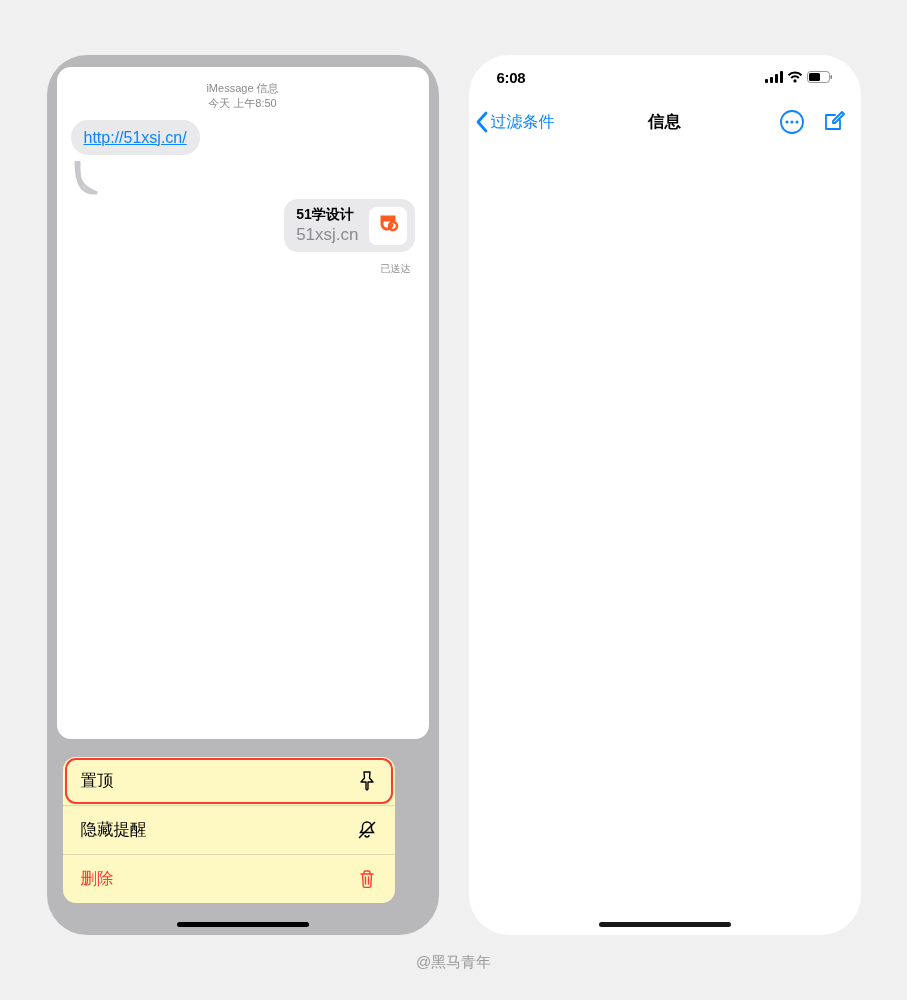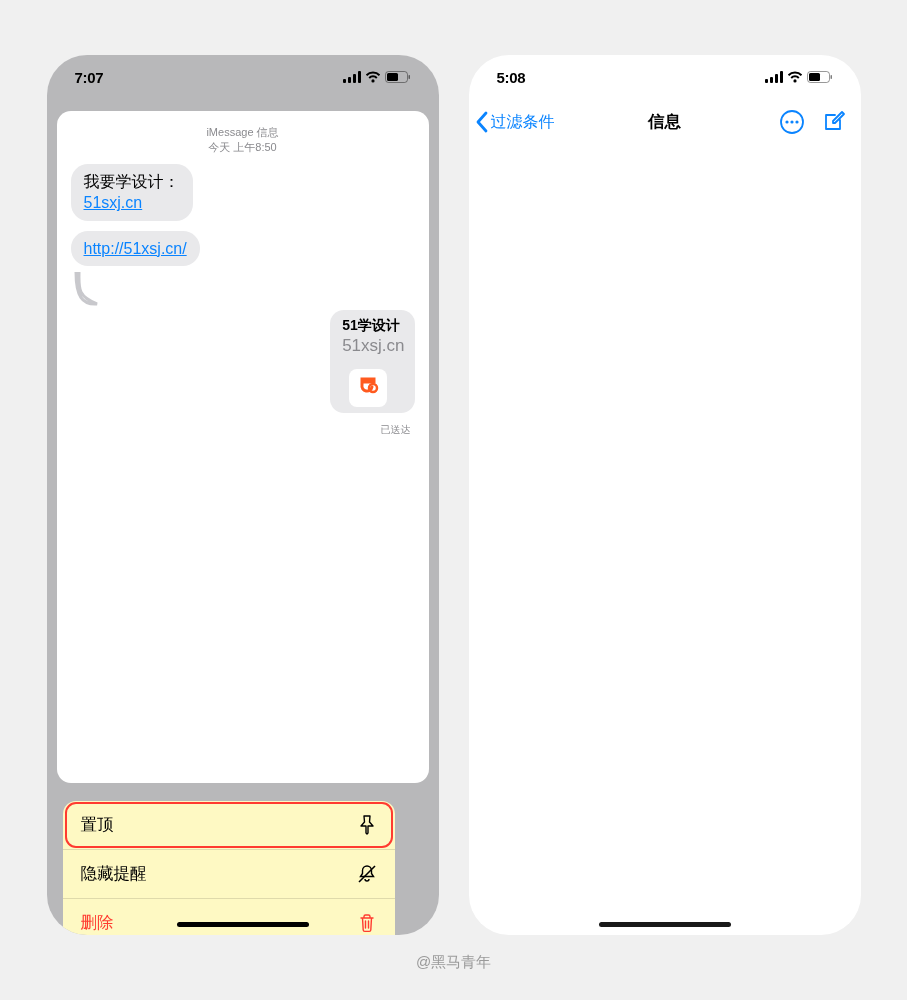--- a/index.html
+++ b/index.html
@@ -85,21 +85,20 @@
       margin-left: 2px;
     }
 
     .rich-link {
       display: inline-flex;
       align-items: center;
       background: #e9e9eb;
       border-radius: 14px;
       overflow: hidden;
       max-width: 200px;
-      flex-direction: column;
     }
     .rich-link-text {
       padding: 7px 10px 7px 12px;
       text-align: left;
     }
     .rich-link-title { font-size: 14px; font-weight: 600; color: #000; }
     .rich-link-sub { font-size: 17px; color: #8a8a8e; margin-top: 1px; }
     .rich-link-icon {
       width: 38px;
       height: 38px;
@@ -254,131 +253,106 @@
       color: #9a9a9a;
       font-size: 15px;
     }
   </style>
 </head>
 <body>
 
 <div class="phones-row">
 
   <div class="phone phone-left">
+
+    <div class="convo-card">
+      <div class="imessage-header">
+        <div>iMessage 信息</div>
+        <div>今天 上午8:50</div>
+      </div>
+      <div class="bubble-row left">
+        <span class="bubble grey">
+          <span class="link">http://51xsj.cn/</span>
+        </span>
+      </div>
+      <svg class="tail-swoosh" viewBox="0 0 30 34">
+          <path d="M6 0 C6 16 4 24 24 32 C9 33 3 24 3 0 Z" fill="none" stroke="#c8c8cc" stroke-width="3" stroke-linecap="round"></path>
+        </svg>
+
+      <div class="bubble-row right">
+        <span class="rich-link">
+          <span class="rich-link-text">
+            <div class="rich-link-title">51学设计</div>
+            <div class="rich-link-sub">51xsj.cn</div>
+          </span>
+          <span class="rich-link-icon">
+            <svg width="26" height="26" viewBox="0 0 26 26">
+                <rect x="0" y="0" width="26" height="26" rx="5" fill="#fff"></rect>
+                <path d="M7 4 h12 v3 h-12z M7 4 v6 a5 5 0 0 0 10 2" stroke="#ff5a1f" stroke-width="3" fill="none" stroke-linecap="round"></path>
+                <circle cx="18" cy="13" r="4" fill="none" stroke="#ff5a1f" stroke-width="2.5"></circle>
+              </svg>
+          </span>
+        </span>
+      </div>
+      <div class="delivered">已送达</div>
+    </div>
+
+    <div class="context-menu">
+      <div class="highlight"></div>
+      <div class="menu-item">
+        <span>置顶</span>
+        <span class="menu-icon">
+          <svg width="18" height="20" viewBox="0 0 18 20">
+              <path d="M6 1 h6 l-0.5 6 l3.5 4 h-5 v7 l-1 1 l-1-1 v-7 h-5 l3.5-4 z" fill="none" stroke="#000" stroke-width="1.4" stroke-linejoin="round"></path>
+            </svg>
+        </span>
+      </div>
+      <div class="menu-item">
+        <span>隐藏提醒</span>
+        <span class="menu-icon">
+          <svg width="20" height="20" viewBox="0 0 20 20">
+              <path d="M10 2 a4.5 4.5 0 0 1 4.5 4.5 v3 l2 3 h-13 l2-3 v-3 a4.5 4.5 0 0 1 4.5-4.5 z M8 15 a2 2 0 0 0 4 0" fill="none" stroke="#000" stroke-width="1.4"></path>
+              <line x1="2" y1="18" x2="18" y2="2" stroke="#000" stroke-width="1.6"></line>
+            </svg>
+        </span>
+      </div>
+      <div class="menu-item destructive">
+        <span>删除</span>
+        <span class="menu-icon">
+          <svg width="18" height="20" viewBox="0 0 18 20">
+              <path d="M3 5 h12 M6 5 v-1.5 a1.5 1.5 0 0 1 1.5-1.5 h3 a1.5 1.5 0 0 1 1.5 1.5 v1.5 M4.5 5 l0.7 12 a1.5 1.5 0 0 0 1.5 1.4 h4.6 a1.5 1.5 0 0 0 1.5-1.4 l0.7-12 M7.5 8 v7 M10.5 8 v7" fill="none" stroke="#ff3b30" stroke-width="1.4" stroke-linecap="round"></path>
+            </svg>
+        </span>
+      </div>
+    </div>
+
+    <div class="home-indicator"></div>
+  </div>
+
+  <div class="phone phone-right">
     <div class="status-bar">
-      <span class="status-time">7:07</span>
+      <span class="status-time">6:08</span>
       <span class="status-icons">
         <svg width="18" height="12" viewBox="0 0 18 12">
             <rect x="0" y="8" width="3" height="4" rx="1" fill="#000"></rect>
             <rect x="5" y="6" width="3" height="6" rx="1" fill="#000"></rect>
             <rect x="10" y="3" width="3" height="9" rx="1" fill="#000"></rect>
             <rect x="15" y="0" width="3" height="12" rx="1" fill="#000"></rect>
           </svg>
         <svg width="16" height="12" viewBox="0 0 16 12">
             <path d="M8 11.5 a1.6 1.6 0 1 0 0-3.2 a1.6 1.6 0 0 0 0 3.2 M3.5 6.3 a6.2 6.2 0 0 1 9 0 l-1.4 1.4 a4.2 4.2 0 0 0-6.2 0z M0.8 3.5 a10 10 0 0 1 14.4 0 l-1.4 1.4 a8 8 0 0 0-11.6 0z" fill="#000"></path>
           </svg>
         <svg width="26" height="12" viewBox="0 0 26 12">
             <rect x="0.5" y="0.5" width="22" height="11" rx="3" fill="none" stroke="#000" stroke-opacity="0.4"></rect>
             <rect x="2" y="2" width="11" height="8" rx="1.5" fill="#000"></rect>
             <rect x="23.5" y="4" width="1.5" height="4" rx="0.8" fill="#000" fill-opacity="0.5"></rect>
           </svg>
       </span>
     </div>
 
-    <div class="convo-card">
-      <div class="imessage-header">
-        <div>iMessage 信息</div>
-        <div>今天 上午8:50</div>
-      </div>
-      <div class="bubble-row left">
-        <span class="bubble grey">
-          <span>我要学设计：</span><br>
-          <span class="link">51sxj.cn</span>
-        </span>
-      </div>
-      <div class="bubble-row left">
-        <span class="bubble grey">
-          <span class="link">http://51xsj.cn/</span>
-        </span>
-      </div>
-      <svg class="tail-swoosh" viewBox="0 0 30 34">
-          <path d="M6 0 C6 16 4 24 24 32 C9 33 3 24 3 0 Z" fill="none" stroke="#c8c8cc" stroke-width="3" stroke-linecap="round"></path>
-        </svg>
-
-      <div class="bubble-row right">
-        <span class="rich-link">
-          <span class="rich-link-text">
-            <div class="rich-link-title">51学设计</div>
-            <div class="rich-link-sub">51xsj.cn</div>
-          </span>
-          <span class="rich-link-icon">
-            <svg width="26" height="26" viewBox="0 0 26 26">
-                <rect x="0" y="0" width="26" height="26" rx="5" fill="#fff"></rect>
-                <path d="M7 4 h12 v3 h-12z M7 4 v6 a5 5 0 0 0 10 2" stroke="#ff5a1f" stroke-width="3" fill="none" stroke-linecap="round"></path>
-                <circle cx="18" cy="13" r="4" fill="none" stroke="#ff5a1f" stroke-width="2.5"></circle>
-              </svg>
-          </span>
-        </span>
-      </div>
-      <div class="delivered">已送达</div>
-    </div>
-
-    <div class="context-menu">
-      <div class="highlight"></div>
-      <div class="menu-item">
-        <span>置顶</span>
-        <span class="menu-icon">
-          <svg width="18" height="20" viewBox="0 0 18 20">
-              <path d="M6 1 h6 l-0.5 6 l3.5 4 h-5 v7 l-1 1 l-1-1 v-7 h-5 l3.5-4 z" fill="none" stroke="#000" stroke-width="1.4" stroke-linejoin="round"></path>
-            </svg>
-        </span>
-      </div>
-      <div class="menu-item">
-        <span>隐藏提醒</span>
-        <span class="menu-icon">
-          <svg width="20" height="20" viewBox="0 0 20 20">
-              <path d="M10 2 a4.5 4.5 0 0 1 4.5 4.5 v3 l2 3 h-13 l2-3 v-3 a4.5 4.5 0 0 1 4.5-4.5 z M8 15 a2 2 0 0 0 4 0" fill="none" stroke="#000" stroke-width="1.4"></path>
-              <line x1="2" y1="18" x2="18" y2="2" stroke="#000" stroke-width="1.6"></line>
-            </svg>
-        </span>
-      </div>
-      <div class="menu-item destructive">
-        <span>删除</span>
-        <span class="menu-icon">
-          <svg width="18" height="20" viewBox="0 0 18 20">
-              <path d="M3 5 h12 M6 5 v-1.5 a1.5 1.5 0 0 1 1.5-1.5 h3 a1.5 1.5 0 0 1 1.5 1.5 v1.5 M4.5 5 l0.7 12 a1.5 1.5 0 0 0 1.5 1.4 h4.6 a1.5 1.5 0 0 0 1.5-1.4 l0.7-12 M7.5 8 v7 M10.5 8 v7" fill="none" stroke="#ff3b30" stroke-width="1.4" stroke-linecap="round"></path>
-            </svg>
-        </span>
-      </div>
-    </div>
-
-    <div class="home-indicator"></div>
-  </div>
-
-  <div class="phone phone-right">
-    <div class="status-bar">
-      <span class="status-time">5:08</span>
-      <span class="status-icons">
-        <svg width="18" height="12" viewBox="0 0 18 12">
-            <rect x="0" y="8" width="3" height="4" rx="1" fill="#000"></rect>
-            <rect x="5" y="6" width="3" height="6" rx="1" fill="#000"></rect>
-            <rect x="10" y="3" width="3" height="9" rx="1" fill="#000"></rect>
-            <rect x="15" y="0" width="3" height="12" rx="1" fill="#000"></rect>
-          </svg>
-        <svg width="16" height="12" viewBox="0 0 16 12">
-            <path d="M8 11.5 a1.6 1.6 0 1 0 0-3.2 a1.6 1.6 0 0 0 0 3.2 M3.5 6.3 a6.2 6.2 0 0 1 9 0 l-1.4 1.4 a4.2 4.2 0 0 0-6.2 0z M0.8 3.5 a10 10 0 0 1 14.4 0 l-1.4 1.4 a8 8 0 0 0-11.6 0z" fill="#000"></path>
-          </svg>
-        <svg width="26" height="12" viewBox="0 0 26 12">
-            <rect x="0.5" y="0.5" width="22" height="11" rx="3" fill="none" stroke="#000" stroke-opacity="0.4"></rect>
-            <rect x="2" y="2" width="11" height="8" rx="1.5" fill="#000"></rect>
-            <rect x="23.5" y="4" width="1.5" height="4" rx="0.8" fill="#000" fill-opacity="0.5"></rect>
-          </svg>
-      </span>
-    </div>
-
     <div class="nav-bar" style="position:relative;">
       <div class="nav-back">
         <svg width="14" height="22" viewBox="0 0 14 22">
             <path d="M11 2 L3 11 L11 20" fill="none" stroke="#0a84ff" stroke-width="2.8" stroke-linecap="round" stroke-linejoin="round"></path>
           </svg>
         <span>过滤条件</span>
       </div>
       <div class="nav-title">信息</div>
       <div class="nav-right">
         <span class="nav-icon">

